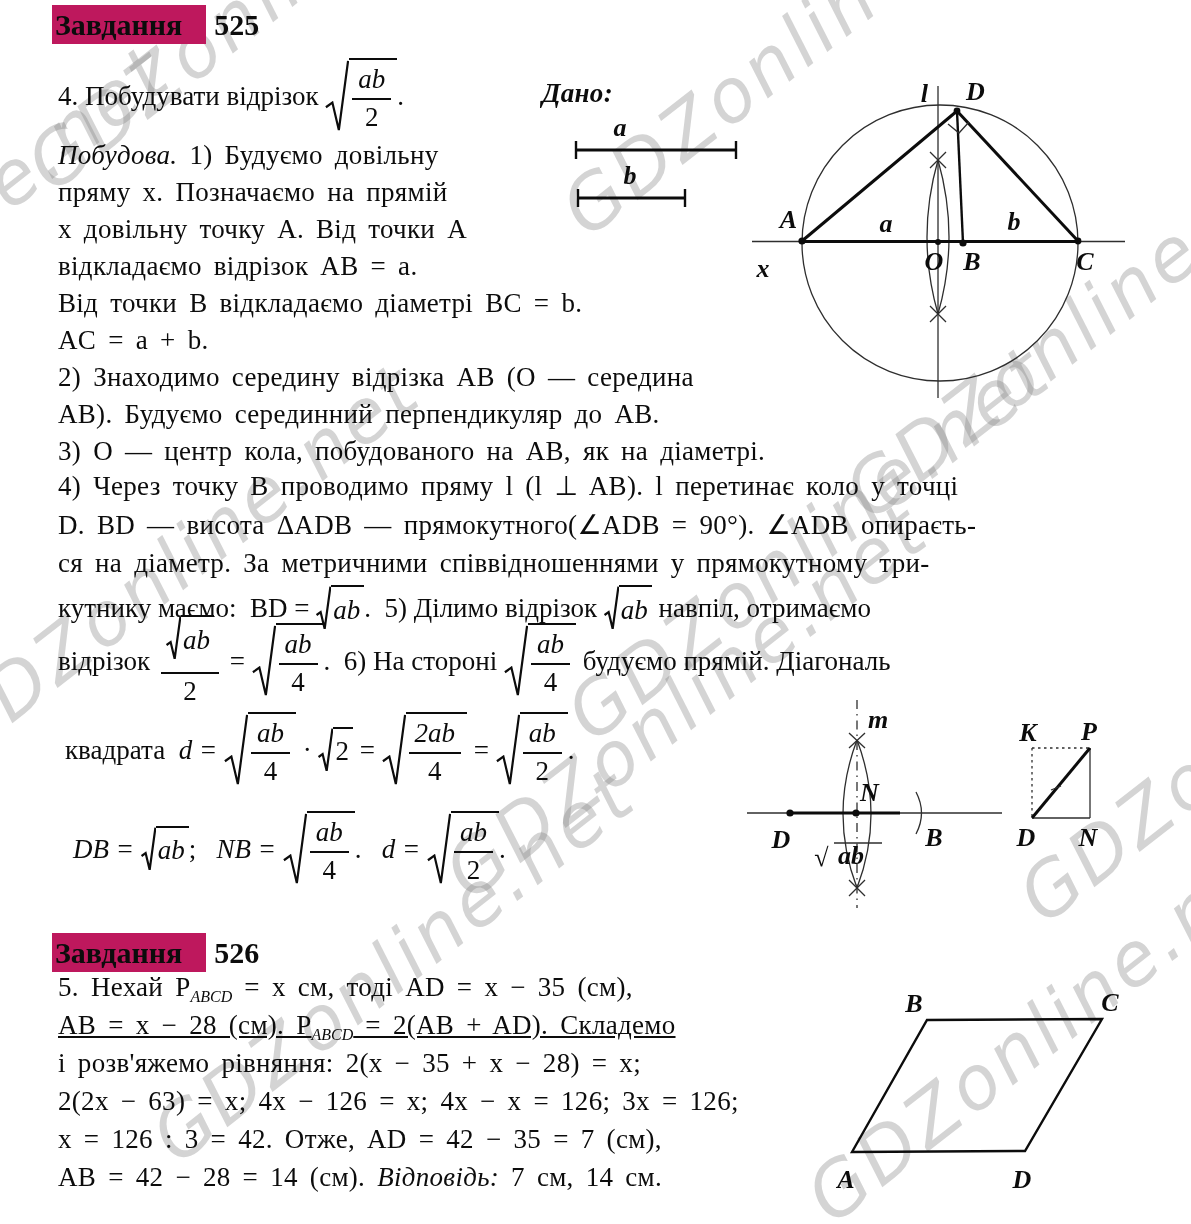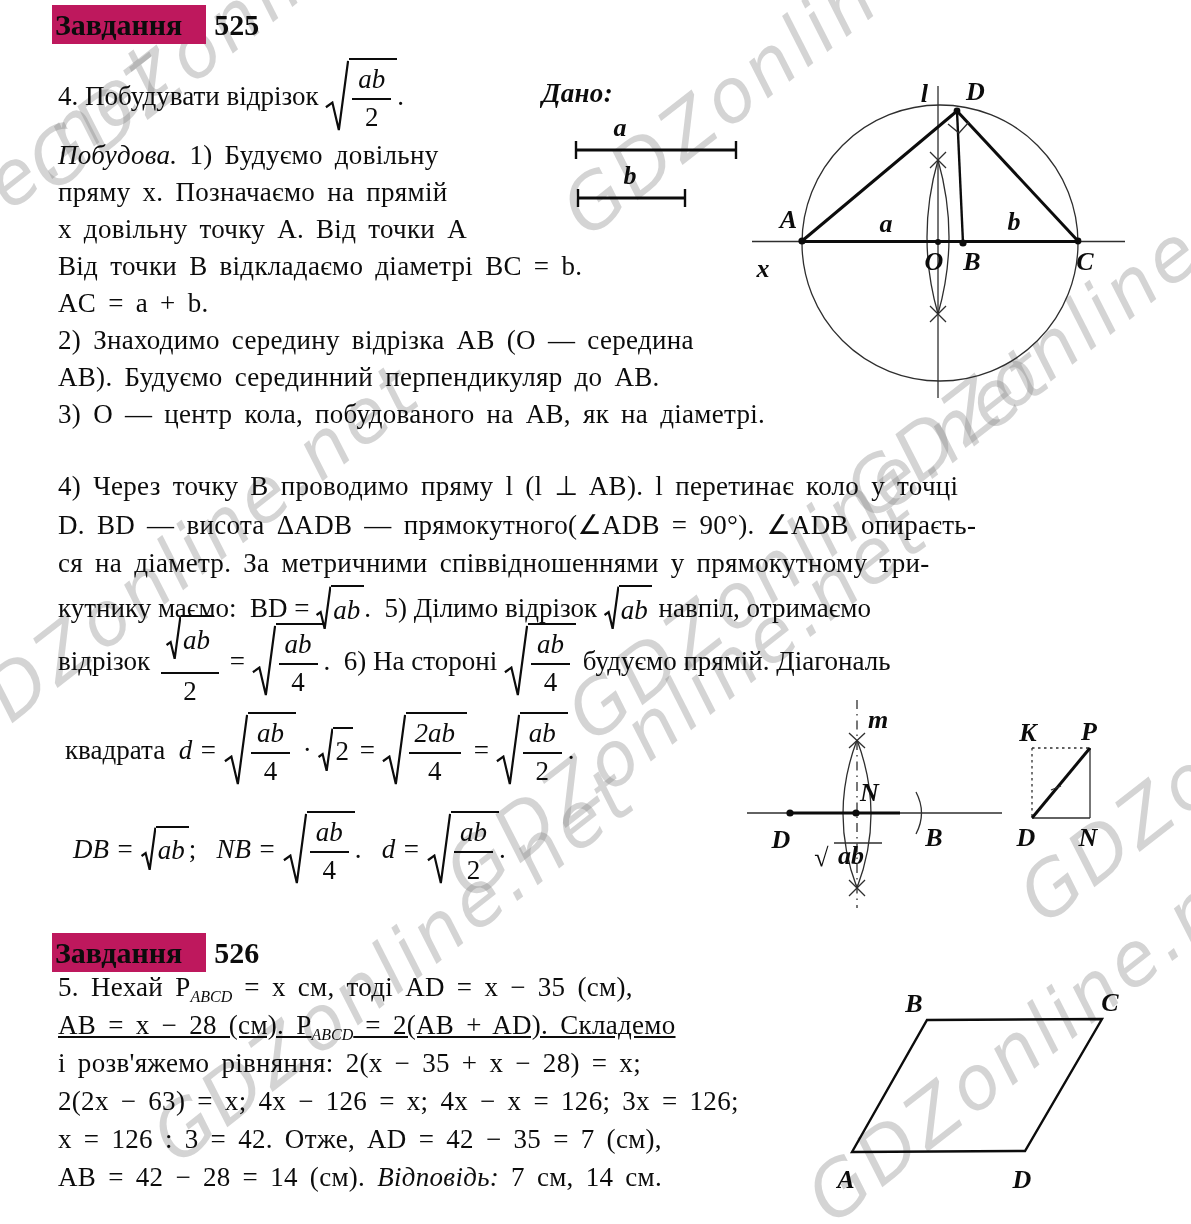--- a/index.html
+++ b/index.html
@@ -89,20 +89,21 @@
     <text x="62" y="72" text-anchor="middle">b</text>
     <line class="thick" x1="10" y1="86" x2="117" y2="86"></line>
     <line class="med" x1="10" y1="77" x2="10" y2="95"></line>
     <line class="med" x1="117" y1="77" x2="117" y2="95"></line>
   </svg>
 
   <div style="position:absolute;left:58px;top:140px;">
     <div class="tl ln" style="position:static;"><span class="it">Побудова.</span><span> 1) Будуємо довільну</span></div>
     <div class="tl ln" style="position:static;"><span>пряму x. Позначаємо на прямій</span></div>
     <div class="tl ln" style="position:static;"><span>x довільну точку A. Від точки A</span></div>
+    <div class="tl ln" style="position:static;"><span>відкладаємо відрізок AB = a.</span></div>
     <div class="tl ln" style="position:static;"><span>Від точки B відкладаємо діаметрі BC = b.</span></div>
     <div class="tl ln" style="position:static;"><span>AC = a + b.</span></div>
     <div class="tl ln" style="position:static;"><span>2) Знаходимо середину відрізка AB (O — середина</span></div>
     <div class="tl ln" style="position:static;"><span>AB). Будуємо серединний перпендикуляр до AB.</span></div>
     <div class="tl ln" style="position:static;"><span>3) O — центр кола, побудованого на AB, як на діаметрі.</span></div>
   </div>
 
   <div style="position:absolute;left:58px;top:470px;">
     <div class="tl" style="position:static;height:39px;"><span>4) Через точку B проводимо пряму l (l ⊥ AB). l перетинає коло у точці</span></div>
     <div class="tl" style="position:static;height:39px;"><span>D. BD — висота ΔADB — прямокутного(∠ADB = 90°). ∠ADB опираєть-</span></div>

